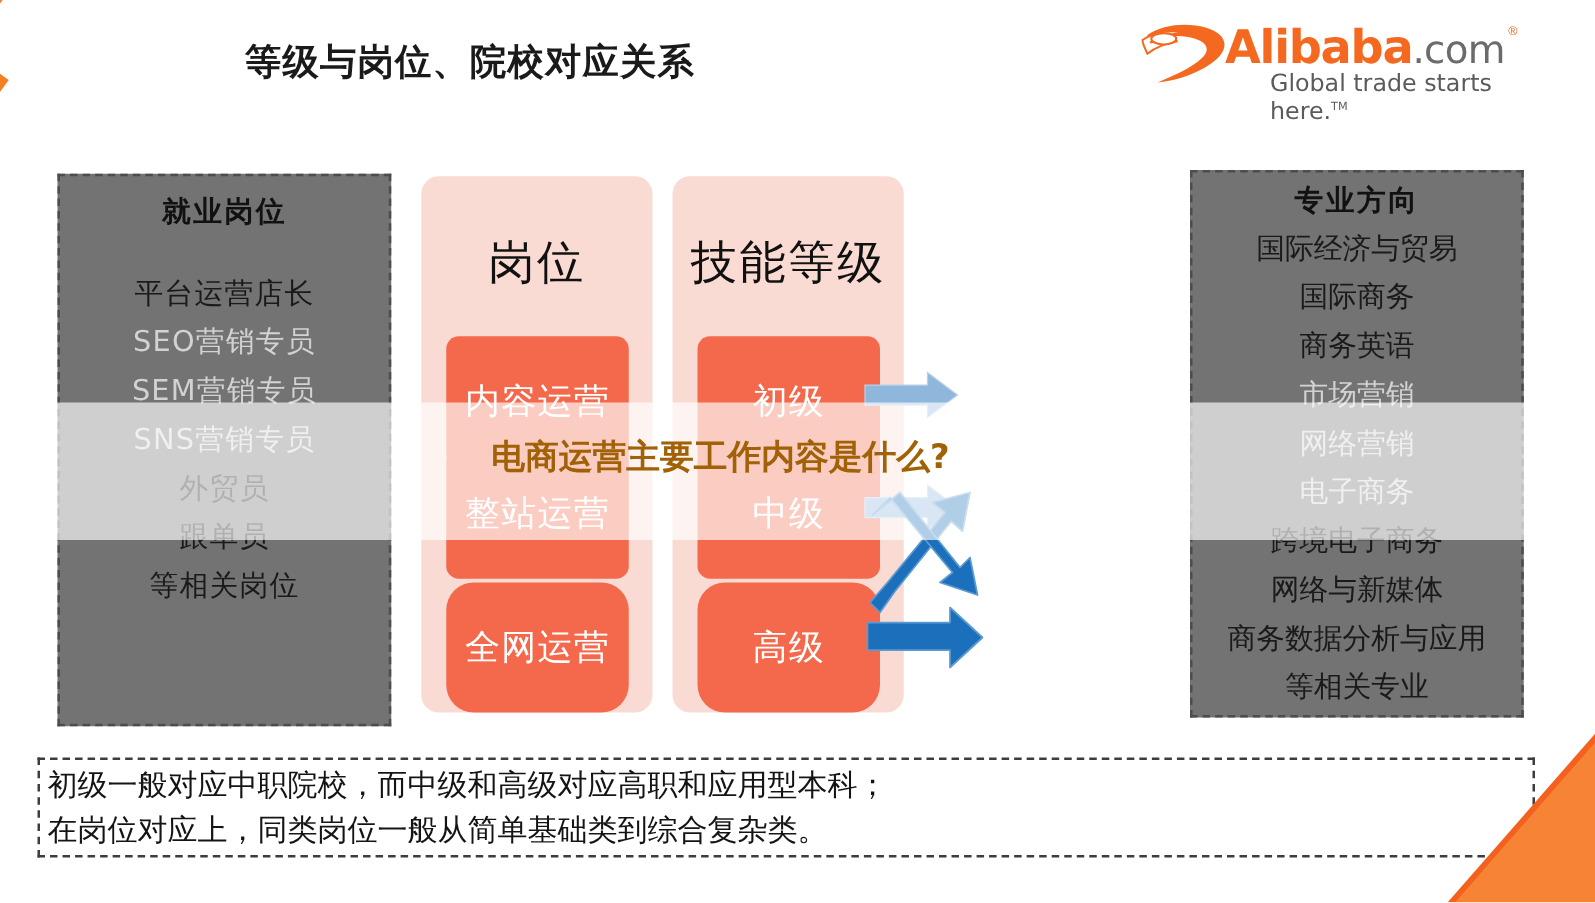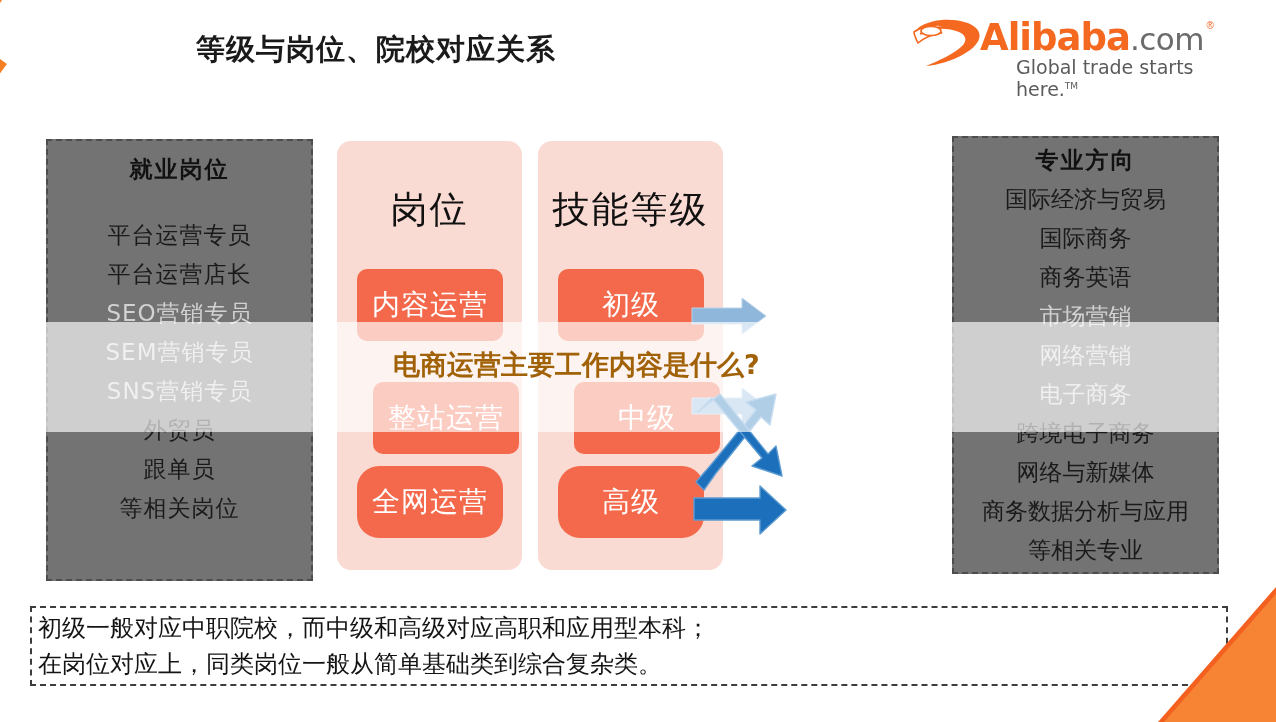--- a/index.html
+++ b/index.html
@@ -77,26 +77,26 @@
 
   
   .cols{position:absolute;left:337px;top:141px;width:592px;height:429px;}
   .col{position:absolute;top:0;width:185px;height:429px;
       background:#fadbd3;border-radius:14px;box-sizing:border-box;}
   .col1{left:0;}
   .col2{left:201px;}
   .col3{left:404px;}
   .col-title{text-align:center;margin-top:44px;font-size:37px;color:#111;
       font-family:"DejaVu Sans","Liberation Sans",sans-serif;letter-spacing:2px;}
-  .cell{position:absolute;left:20px;width:146px;height:72px;border-radius:10px;
+  .cell{position:absolute;left:20px;width:146px;height:104px;border-radius:10px;
       background:#f4694c;color:#ffffff;font-size:28px;
       font-family:"DejaVu Sans","Liberation Sans",sans-serif;
       display:flex;align-items:center;justify-content:center;letter-spacing:1px;}
   .cell.r1{top:128px;}
-  .cell.r2{top:241px;margin-left:16px;}
+  .cell.r2{top:218px;}
   .cell.r3{top:325px;border-radius:22px;}
   .col3 .cell{font-size:26px;}
 
   
   .band-overlay{position:absolute;left:0;top:322px;width:1276px;height:110px;
       background:rgba(255,255,255,0.66);pointer-events:none;}
   .band-text{position:absolute;left:393px;top:347px;width:600px;
       font-size:27px;font-weight:bold;color:#a16207;
       font-family:"DejaVu Sans","Liberation Sans",sans-serif;letter-spacing:0px;
       white-space:nowrap;}
@@ -135,21 +135,20 @@
       <div class="logo-txt">
         <span class="logo-ali">Alibaba</span><span class="logo-com">.com</span><span class="logo-reg">®</span>
       </div>
       <div class="logo-tag"><span>Global trade starts here.</span><span class="logo-tm">TM</span></div>
     </div>
   </div>
 
   <div class="side-panel panel-left">
     <div class="panel-title">就业岗位</div>
     <ul class="panel-list">
-      <li>平台运营专员</li>
       <li>平台运营店长</li>
       <li class="dim">SEO营销专员</li>
       <li class="dim">SEM营销专员</li>
       <li class="dim">SNS营销专员</li>
       <li>外贸员</li>
       <li>跟单员</li>
       <li>等相关岗位</li>
     </ul>
   </div>
 

